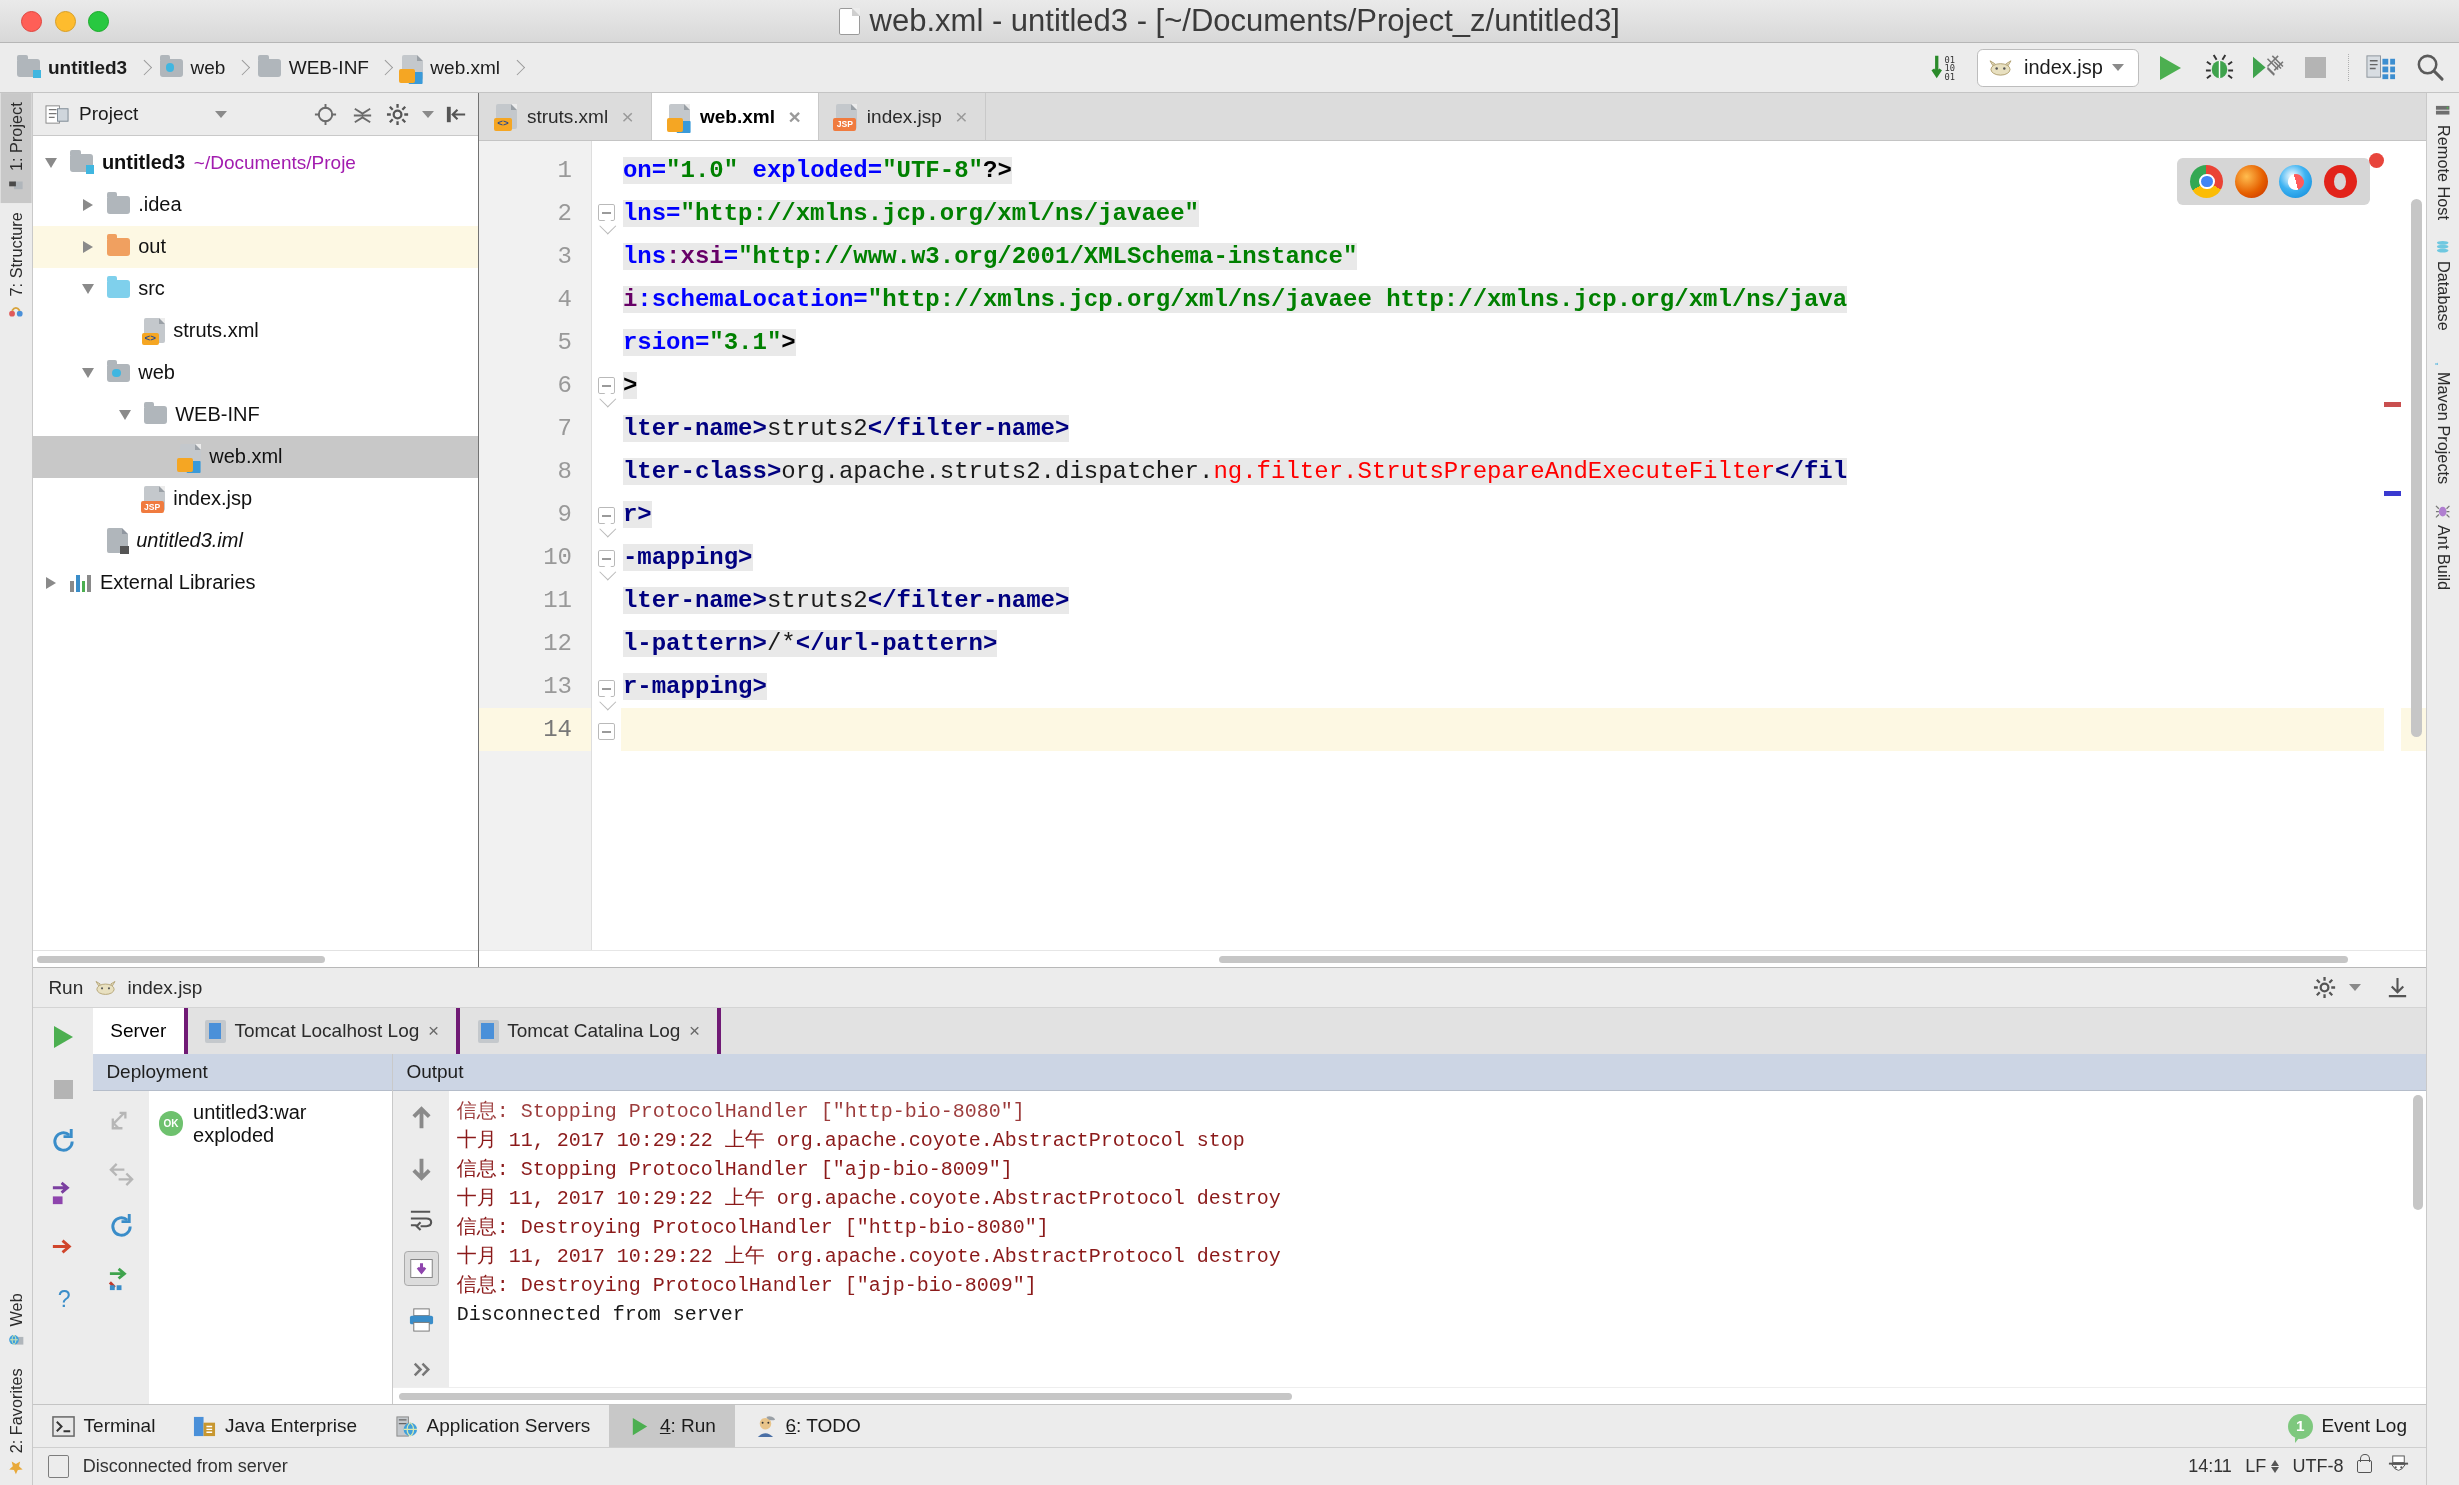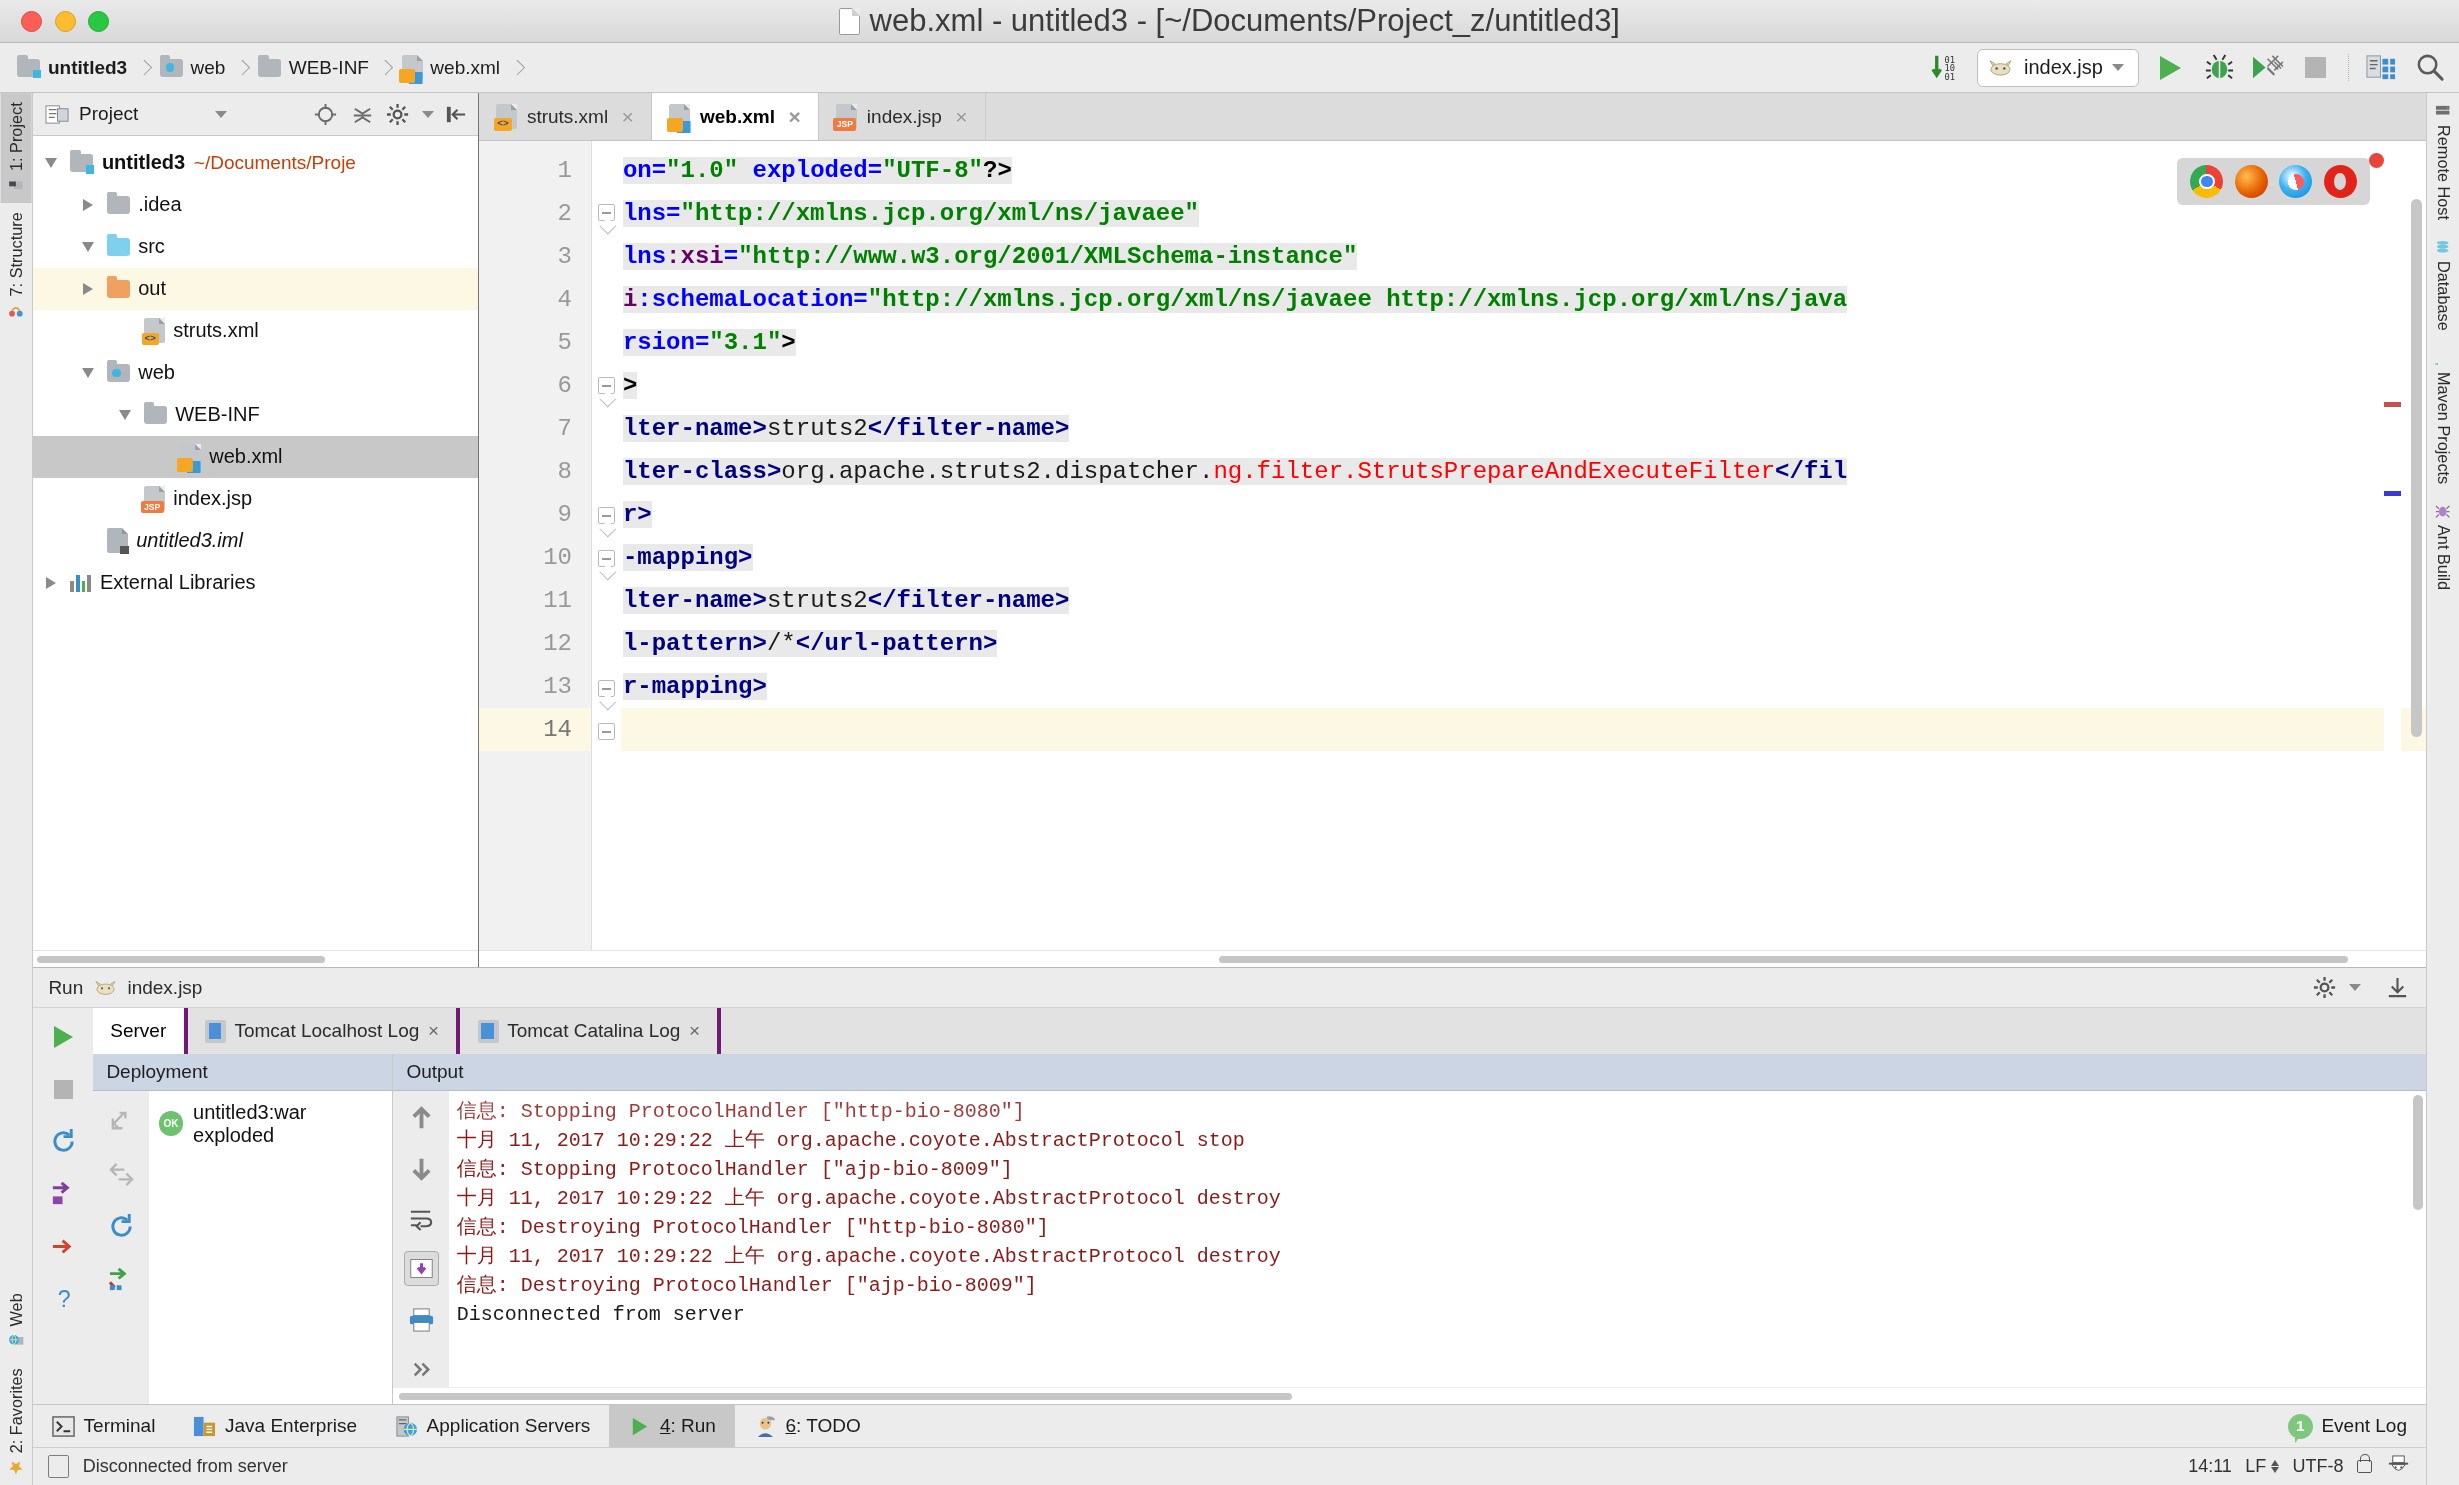--- a/index.html
+++ b/index.html
@@ -131,21 +131,21 @@
   .tree { flex:1 1 auto; overflow:hidden; padding-top: 5.8px; position:relative; }
   .trow {
     display:flex; align-items:center; height: 42px; font-size: 20px; color:#111;
     padding-left: 3.8px; gap: 8.6px; white-space:nowrap; cursor:pointer;
   }
   .trow.hl-yellow { background:#fdf8e3; }
   .trow.hl-sel { background:#c8c8c8; }
   .twist { width: 21px; flex:none; display:flex; align-items:center; justify-content:center; }
   .twist.closed::before { content:''; width:0;height:0;border-left:10.6px solid #8a8a8a;border-top:6.7px solid transparent;border-bottom:6.7px solid transparent; }
   .twist.open::before { content:''; width:0;height:0;border-top:10.6px solid #8a8a8a;border-left:6.7px solid transparent;border-right:6.7px solid transparent; }
-  .tpath { color:#c2410c; font-size:19px; }
+  .tpath { color:#a21caf; font-size:19px; }
   .bold { font-weight: bold; }
   .ico-libs { width:21px;height:19px; display:flex; gap:1.9px; align-items:flex-end; }
   .ico-libs i { display:block; width:3.8px; background:#7a7a7a; }
   .proj-hscroll { height: 17.3px; flex:0 0 17.3px; background:#fff; border-top:1px solid #e2e2e2; position:relative; }
   .proj-hscroll::after { content:''; position:absolute; left:3.8px; top:4.8px; width:288px; height:7.7px; background:#c6c6c6; border-radius:3.8px; }
 
   
   .editor { flex:1 1 auto; display:flex; flex-direction:column; min-width:0; background:#fff; }
   .tabs { height: 48px; flex:0 0 48px; background:#dcdcdc; display:flex; align-items:stretch; border-bottom:1px solid #c4c4c4; }
   .tab {
@@ -465,29 +465,29 @@
                 <span class="twist open"></span>
                 <span class="ico ico-folder mod"></span>
                 <span class="bold">untitled3</span>
                 <span class="tpath">~/Documents/Proje</span>
               </div>
               <div class="trow" style="padding-left: 44px;">
                 <span class="twist closed"></span>
                 <span class="ico ico-folder"></span>
                 <span>.idea</span>
               </div>
+              <div class="trow hl-yellow" style="padding-left: 44px;">
+                <span class="twist closed"></span>
+                <span class="ico ico-folder orange"></span>
+                <span>out</span>
+              </div>
               <div class="trow" style="padding-left: 44px;">
                 <span class="twist open"></span>
                 <span class="ico ico-folder blue"></span>
                 <span>src</span>
-              </div>
-              <div class="trow hl-yellow" style="padding-left: 44px;">
-                <span class="twist closed"></span>
-                <span class="ico ico-folder orange"></span>
-                <span>out</span>
               </div>
               <div class="trow" style="padding-left: 81px;">
                 <span class="twist"></span>
                 <span class="ico ico-xmlfile"></span>
                 <span>struts.xml</span>
               </div>
               <div class="trow" style="padding-left: 44px;">
                 <span class="twist open"></span>
                 <span class="ico ico-folder web"></span>
                 <span>web</span>

